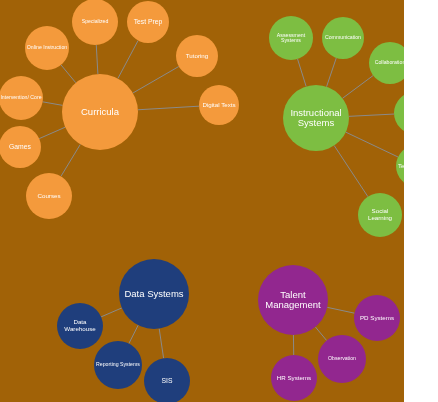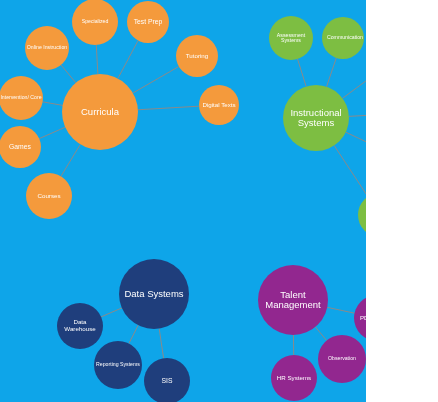--- a/index.html
+++ b/index.html
@@ -1,28 +1,28 @@
 <!DOCTYPE html>
 <html><head>
 <meta charset="utf-8">
 <style>
   html,body{margin:0;padding:0;background:#ffffff;}
-  #canvas{position:relative;width:366px;height:402px;background:#0ea5e9;overflow:hidden;
+  #canvas{position:relative;width:404px;height:402px;background:#a16207;overflow:hidden;
           font-family:"Liberation Sans","DejaVu Sans",sans-serif;}
   svg.links{position:absolute;left:0;top:0;width:438px;height:402px;}
   .node{position:absolute;border-radius:50%;display:flex;align-items:center;justify-content:center;
         text-align:center;color:#ffffff;line-height:1.06;box-sizing:border-box;
         -webkit-font-smoothing:antialiased;}
   .node span{display:block;padding:0 1px;}
   .hub{font-size:9.5px;}
   .sat{font-size:6.2px;}
   .sat.tiny{font-size:5.2px;}
   .sat.med{font-size:6.8px;}
   .c-orange{background:#F49A3C;}
-  .c-green{background:#7DBE42;justify-content:flex-end;}
+  .c-green{background:#7DBE42;}
   .c-blue{background:#1F3E7C;align-items:center;}
   .c-purple{background:#92278F;}
 </style>
 </head>
 <body>
 
 <div id="canvas">
   <svg class="links" viewBox="0 0 438 402" xmlns="http://www.w3.org/2000/svg">
       <line x1="97.89213925434413" y1="74.05850657819433" x2="96.27581045131802" y2="44.96458812372448" stroke="#8a8a8a" stroke-width="1"></line>
       <line x1="117.88235294117646" y1="78.47058823529412" x2="138.11764705882354" y2="40.529411764705884" stroke="#8a8a8a" stroke-width="1"></line>

